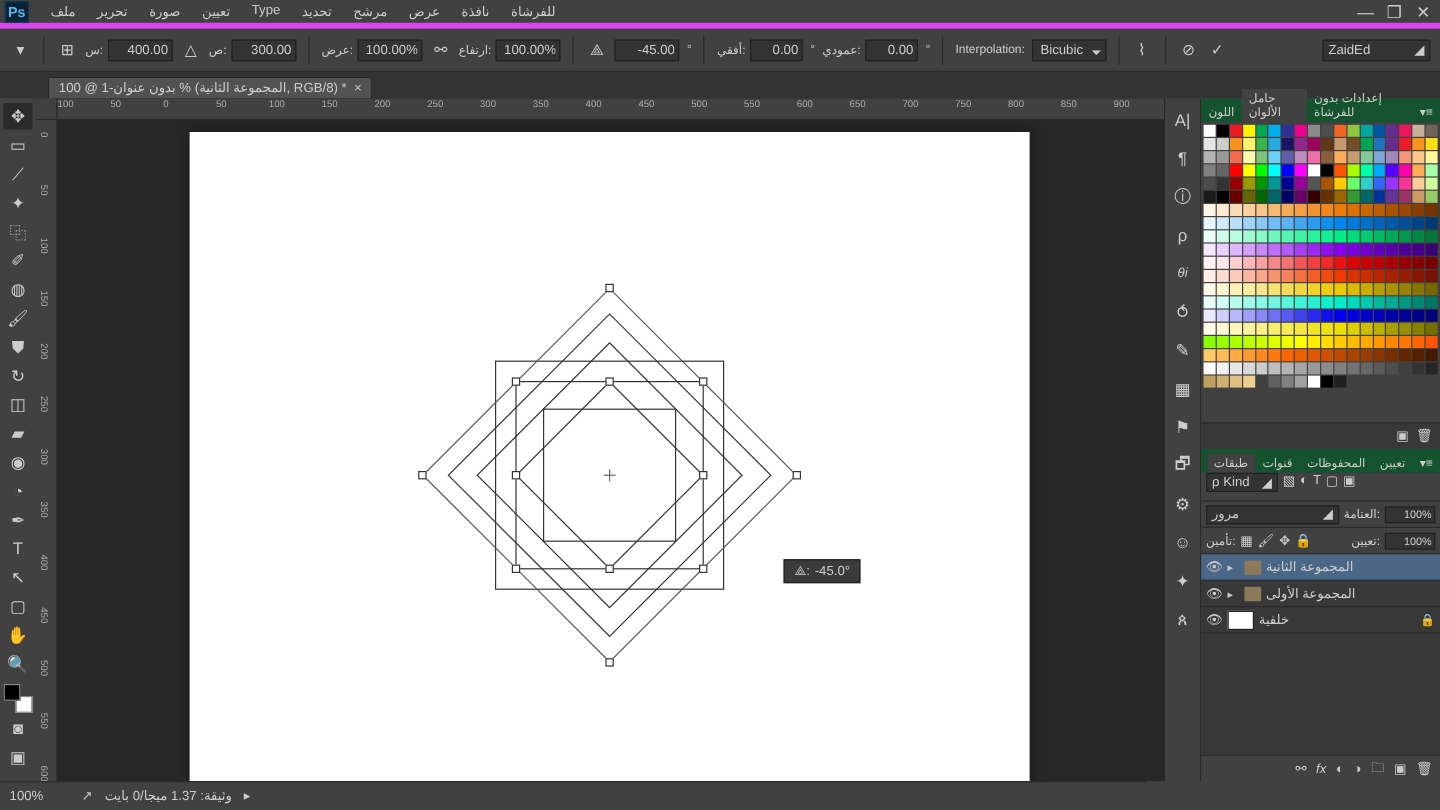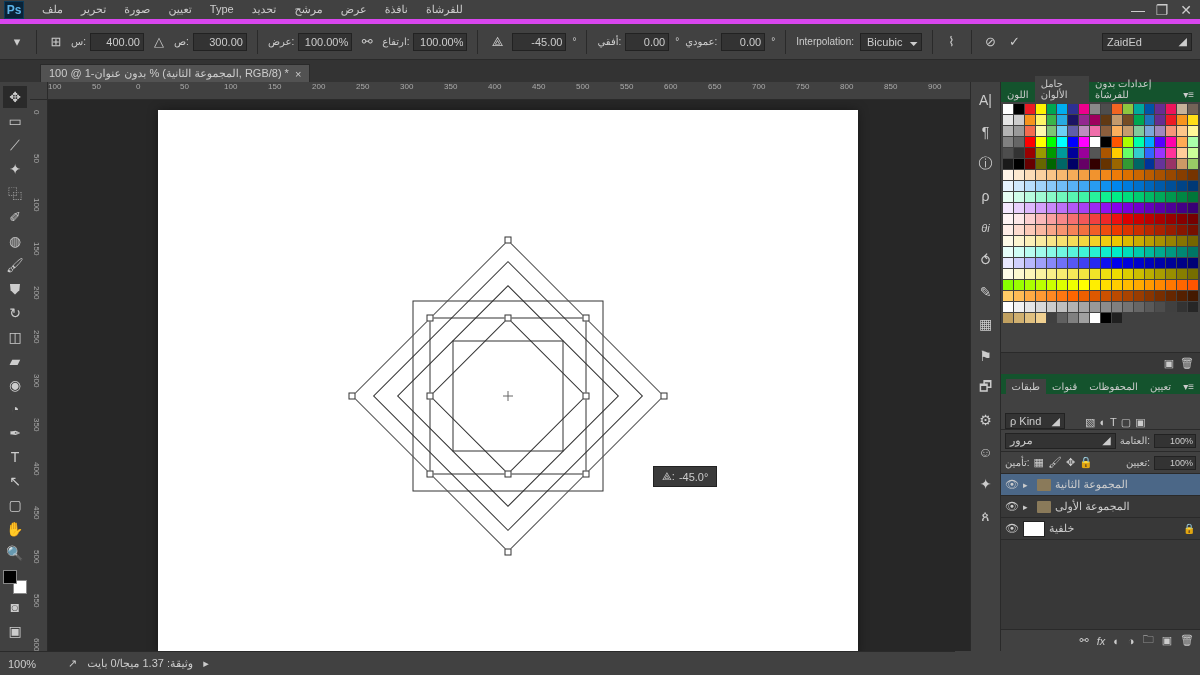--- a/index.html
+++ b/index.html
@@ -46,21 +46,21 @@
 .dockcol { width:30px; background:#414141; display:flex; flex-direction:column; align-items:center; padding-top:8px; gap:12px; border-left:1px solid #2a2a2a;}
 .dock-icon { width:20px; height:20px; display:flex; align-items:center; justify-content:center; font-size:14px; cursor:pointer;}
 .panels { width:200px; background:#414141; display:flex; flex-direction:column; border-left:1px solid #2a2a2a;}
 .panel-tabs { display:flex; background:#14532d; height:20px; align-items:flex-end; justify-content:flex-end;}
 .panel-tab { padding:2px 6px; font-size:10px; cursor:pointer;}
 .panel-tab.active { background:#414141;}
 .swatches-grid { flex:0 0 250px; background:#414141; padding:2px; display:grid; grid-template-columns:repeat(18,1fr); grid-auto-rows:10px; gap:1px; overflow:hidden;}
 .sw { width:100%; height:100%;}
 .swatches-footer { height:22px; background:#383838; display:flex; align-items:center; justify-content:flex-end; gap:6px; padding:0 6px; border-top:1px solid #2a2a2a;}
 .layers { flex:1; display:flex; flex-direction:column; background:#414141;}
-.layers-opts { height:36px; display:flex; align-items:flex-end; gap:20px; padding:0 4px; border-bottom:1px solid #2a2a2a;}
+.layers-opts { height:24px; display:flex; align-items:flex-start; gap:4px; padding:0 4px; border-bottom:1px solid #2a2a2a;}
 .lay-select { flex:0 0 60px; height:16px; background:#333; border:1px solid #222; font-size:10px; padding:0 4px; display:flex; align-items:center; justify-content:space-between;}
 .lay-icons { display:flex; gap:4px; font-size:11px;}
 .layers-opts2 { height:22px; display:flex; align-items:center; padding:0 4px; gap:4px; border-bottom:1px solid #2a2a2a; justify-content:flex-end;}
 .pct { width:42px; height:14px; background:#333; border:1px solid #222; font-size:9px; text-align:right; padding:0 2px;}
 .layer-list { flex:1; background:#383838;}
 .layer { height:22px; display:flex; align-items:center; gap:4px; padding:0 4px; border-bottom:1px solid #2a2a2a;}
 .layer.sel { background:#4b6787;}
 .eye { width:14px; text-align:center; cursor:pointer;}
 .arrow { width:10px; font-size:9px; cursor:pointer;}
 .folder-icon { width:14px; height:12px; background:#8a7a5a; border-radius:1px;}

